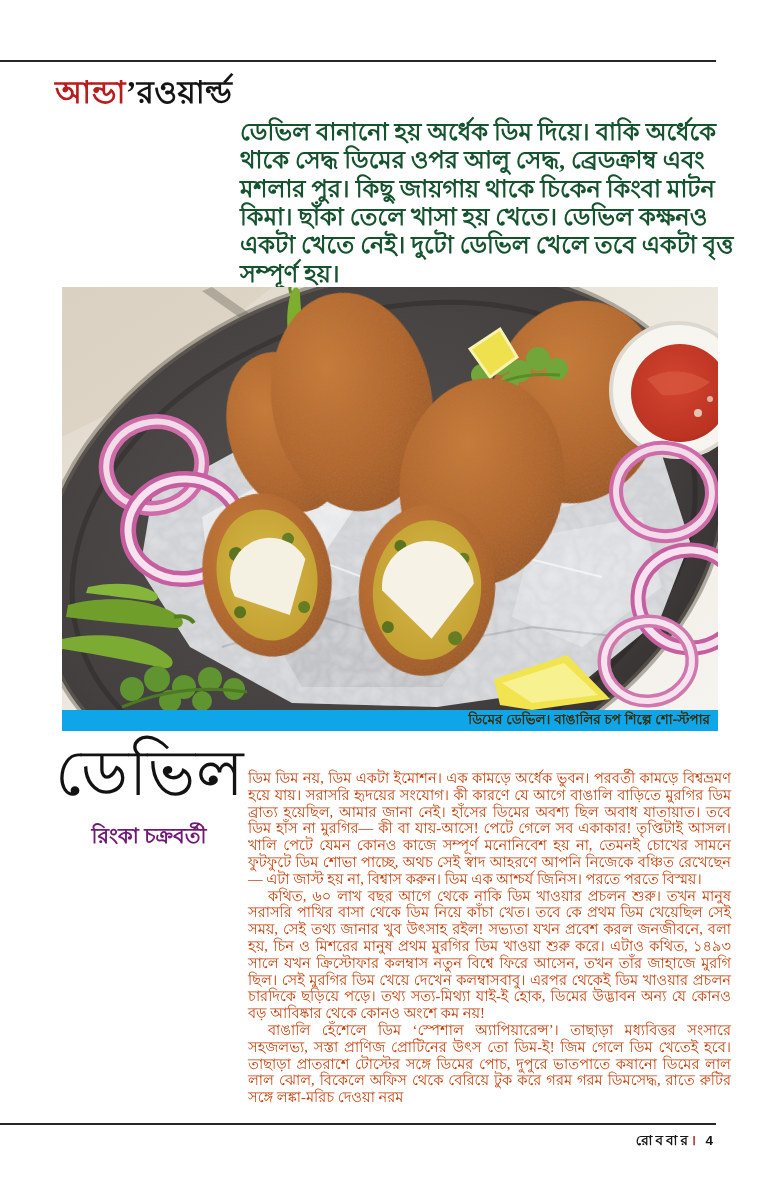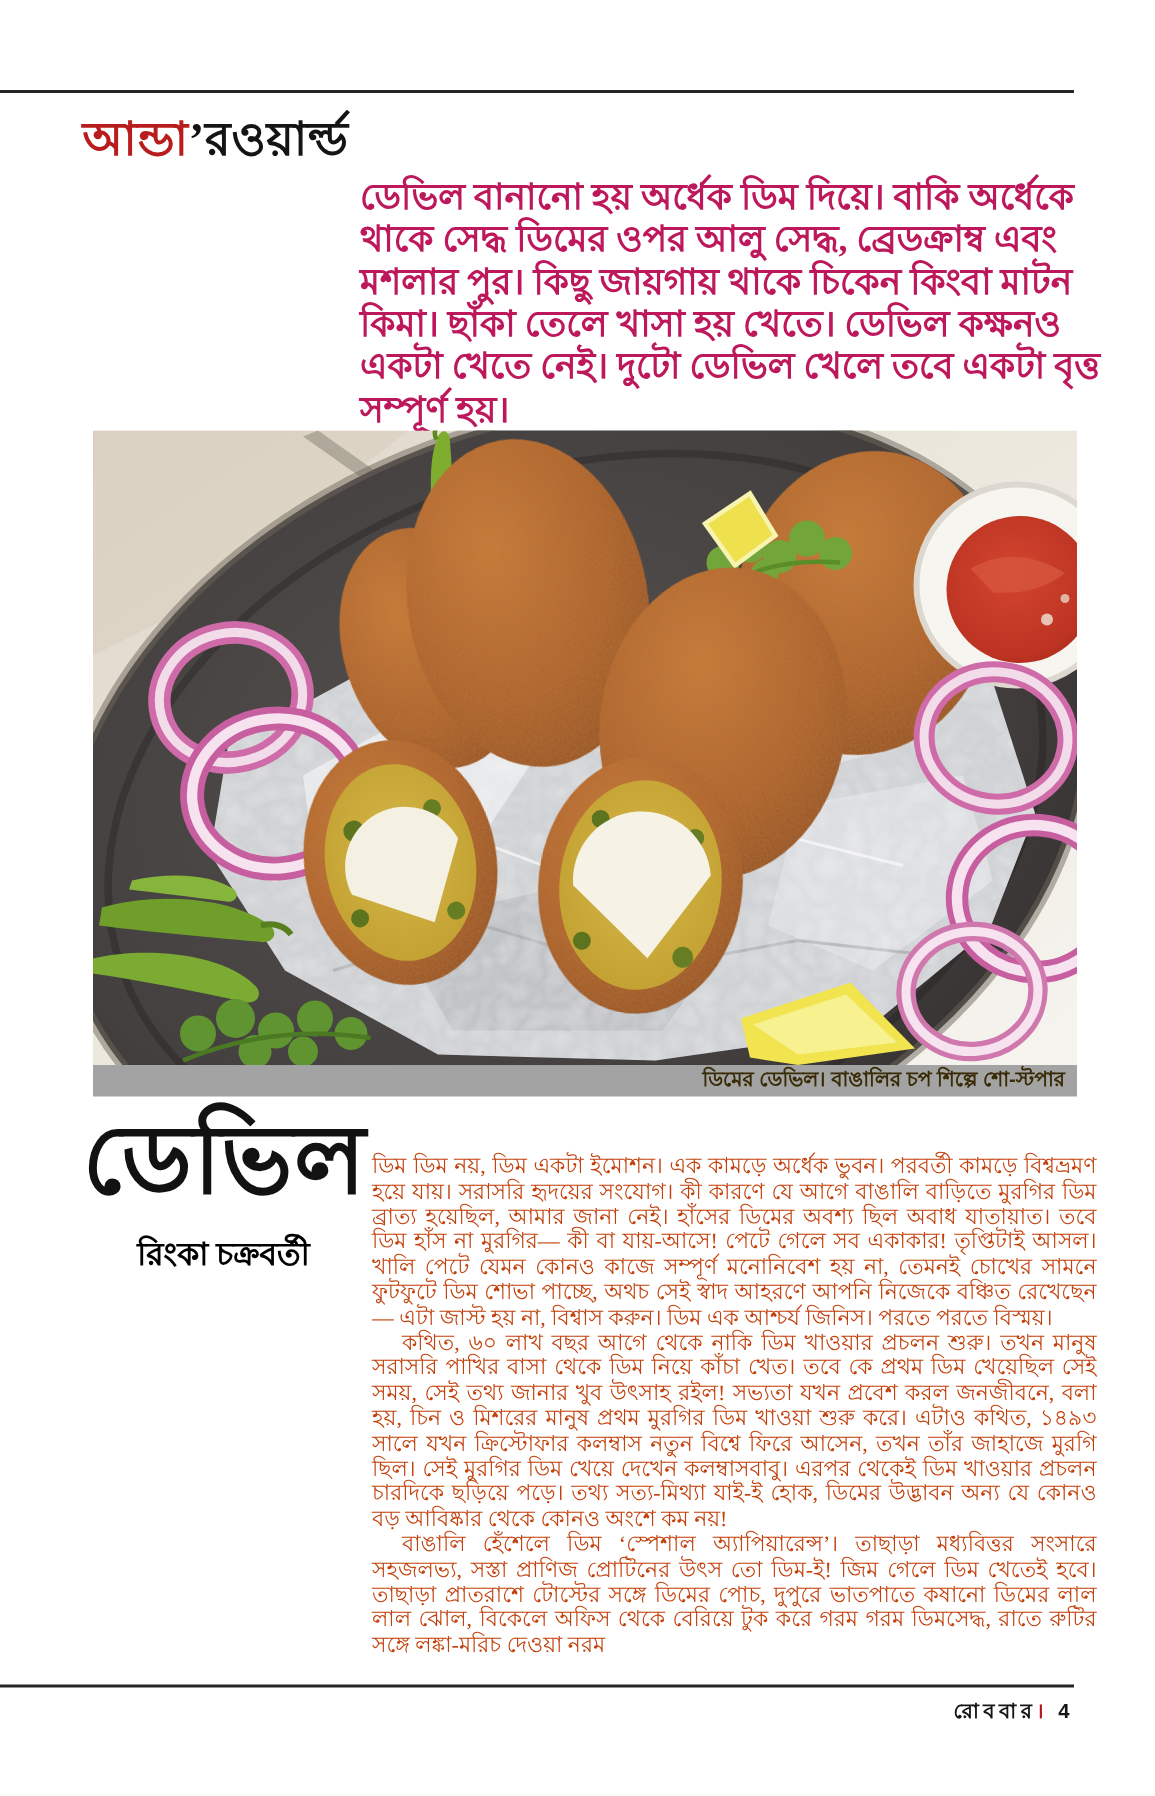--- a/index.html
+++ b/index.html
@@ -12,41 +12,41 @@
   .rule-bottom{top:1123px;}
 
   .masthead{
     position:absolute;left:55px;top:68px;font-size:31px;font-weight:700;
     letter-spacing:0.5px;color:#141414;white-space:nowrap;
   }
   .masthead .red{color:#b91c1c;}
 
   .intro{
     position:absolute;left:240px;top:118px;width:494px;
-    font-size:24px;line-height:1.18;font-weight:700;color:#be185d;
+    font-size:24px;line-height:1.18;font-weight:700;color:#14532d;
     text-align:left;margin:0;
   }
 
   .photo-figure{position:absolute;left:62px;top:287px;width:656px;}
   .photo-canvas{display:block;width:656px;height:423px;}
   .photo-caption{
-    width:656px;height:21px;background:#a3a3a3;box-sizing:border-box;
+    width:656px;height:21px;background:#0ea5e9;box-sizing:border-box;
     display:flex;align-items:center;justify-content:flex-end;
     padding-right:8px;font-size:13.5px;font-weight:700;color:#392b06;
     font-family:"Liberation Sans","DejaVu Sans",sans-serif;
   }
 
   .headline-col{position:absolute;left:55px;top:742px;width:188px;}
   .headline{
-    margin:0;font-size:64px;line-height:1.0;font-weight:700;color:#121212;
+    margin:0;font-size:64px;line-height:1.0;font-weight:400;color:#121212;
     letter-spacing:1px;
   }
   .byline{
     margin:14px 0 0 0;text-align:center;font-size:21px;font-weight:700;
-    color:#000000;
+    color:#701a75;
   }
 
   .body-col{
     position:absolute;left:248px;top:770px;width:483px;
     font-size:14.6px;line-height:16.8px;color:#c2410c;text-align:justify;
   }
   .body-col p{margin:0;}
   .body-col p.indent{text-indent:20px;}
 
   .folio{

